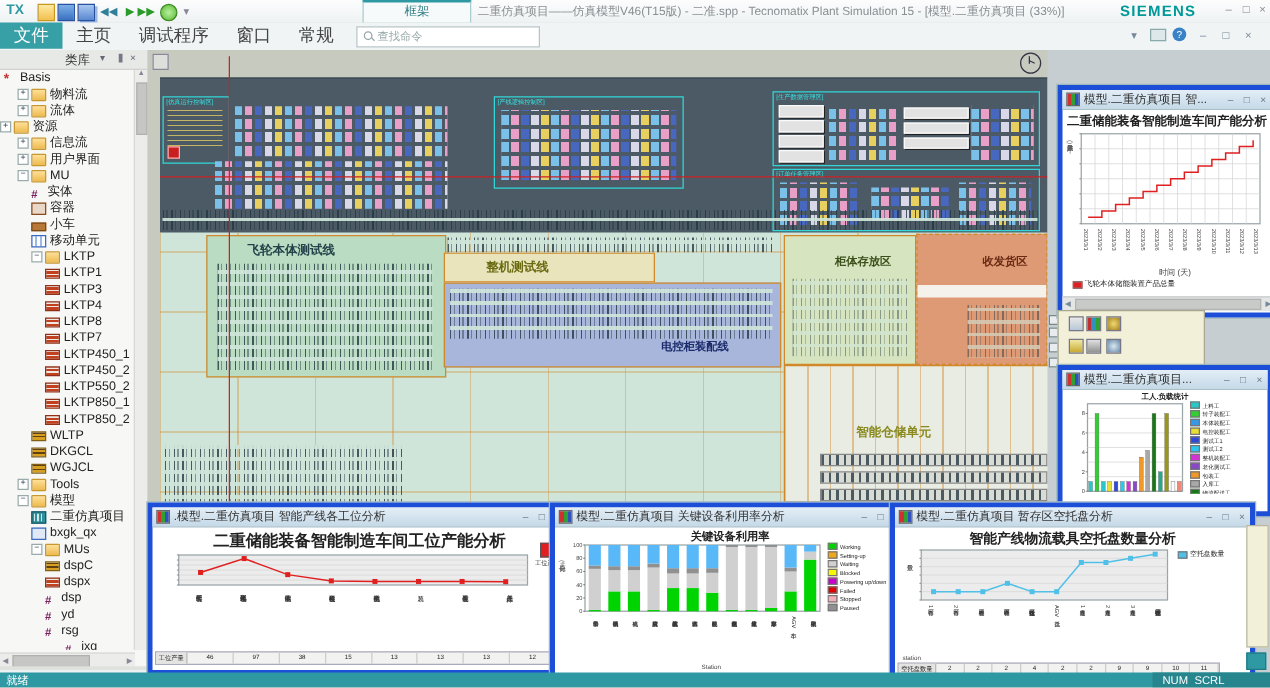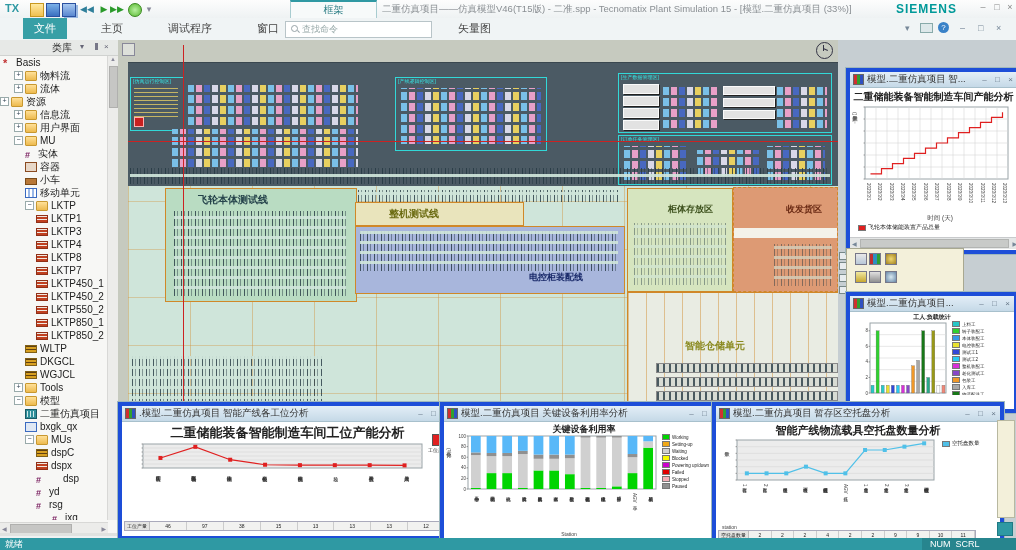--- a/index.html
+++ b/index.html
@@ -14,21 +14,21 @@
   .qi-saveall{background:linear-gradient(#a8c8f0,#5a88d0);border:1px solid #2a50a0;box-shadow:2px 2px 0 #9ab8e0;}
   .glyph{font-size:9px;line-height:12px;text-align:center;}
   .g-green{color:#2a9a2a;} .g-teal{color:#2f7f9a;}
   .qi-reset{border-radius:50%;background:radial-gradient(#b8f0a0,#58b830);border:1px solid #3a8a20;}
   .apptab{position:absolute;left:290px;top:0;width:85px;height:16px;border:1px solid #a8ccd0;border-top:2px solid #2f99a3;background:#f7fafa;color:#2f7f86;font-size:10px;text-align:center;line-height:15px;}
   .wintitle{position:absolute;left:382px;top:3px;width:470px;font-size:9.5px;color:#8a8f93;white-space:nowrap;overflow:hidden;}
   .brand{position:absolute;left:896px;top:2px;font-size:12px;font-weight:bold;letter-spacing:1px;color:#009999;}
   .wbtn{position:absolute;top:2px;width:14px;font-size:9px;color:#888;text-align:center;}
   
   #ribbon{position:absolute;left:0;top:18px;width:1016px;height:22px;background:#f0f4f5;border-bottom:1px solid #d4dadc;}
-  .rtab{display:inline-block;padding:0 11px;font-size:11px;line-height:21px;color:#444;margin-left:23px;}
+  .rtab{display:inline-block;padding:0 11px;font-size:14px;line-height:21px;color:#444;}
   .rtab.active{background:#379fa6;color:#fff;}
   .search{position:absolute;left:285px;top:3px;width:145px;height:15px;background:#fff;border:1px solid #b8c4c8;font-size:9px;color:#9aa;line-height:15px;}
   .mag{display:inline-block;width:5px;height:5px;border:1px solid #98a4a8;border-radius:50%;margin:0 4px 0 5px;position:relative;top:0px;}
   .mag::after{content:"";position:absolute;left:5px;top:5px;width:3px;height:1px;background:#98a4a8;transform:rotate(45deg);}
   .rr{position:absolute;top:5px;font-size:9px;color:#789;}
   .rr-mon{width:11px;height:8px;border:1px solid #8aa;background:#dde8ea;}
   .rr-help{width:11px;height:11px;border-radius:50%;background:#3a82c8;color:#fff;font-size:8px;text-align:center;line-height:11px;top:4px;}
   
   #sidebar{position:absolute;left:0;top:40px;width:118px;height:496px;background:#f7f7f5;border-right:1px solid #c0c4c6;}
   .sb-head{position:absolute;left:0;top:0;width:118px;height:15px;background:#e7e9e7;border-bottom:1px solid #d0d2d0;font-size:10px;color:#333;}
@@ -288,21 +288,21 @@
           <span>MUs</span>
         </div>
         <div class="trow" style="padding-left: 36px;">
           <span class="ti ti-strip2"></span>
           <span>dspC</span>
         </div>
         <div class="trow" style="padding-left: 36px;">
           <span class="ti ti-strip"></span>
           <span>dspx</span>
         </div>
-        <div class="trow" style="padding-left: 36px; gap: 14px;">
+        <div class="trow" style="padding-left: 36px;">
           <span class="ti ti-hash"></span>
           <span>dsp</span>
         </div>
         <div class="trow" style="padding-left: 36px;">
           <span class="ti ti-hash"></span>
           <span>yd</span>
         </div>
         <div class="trow" style="padding-left: 36px;">
           <span class="ti ti-hash"></span>
           <span>rsg</span>

